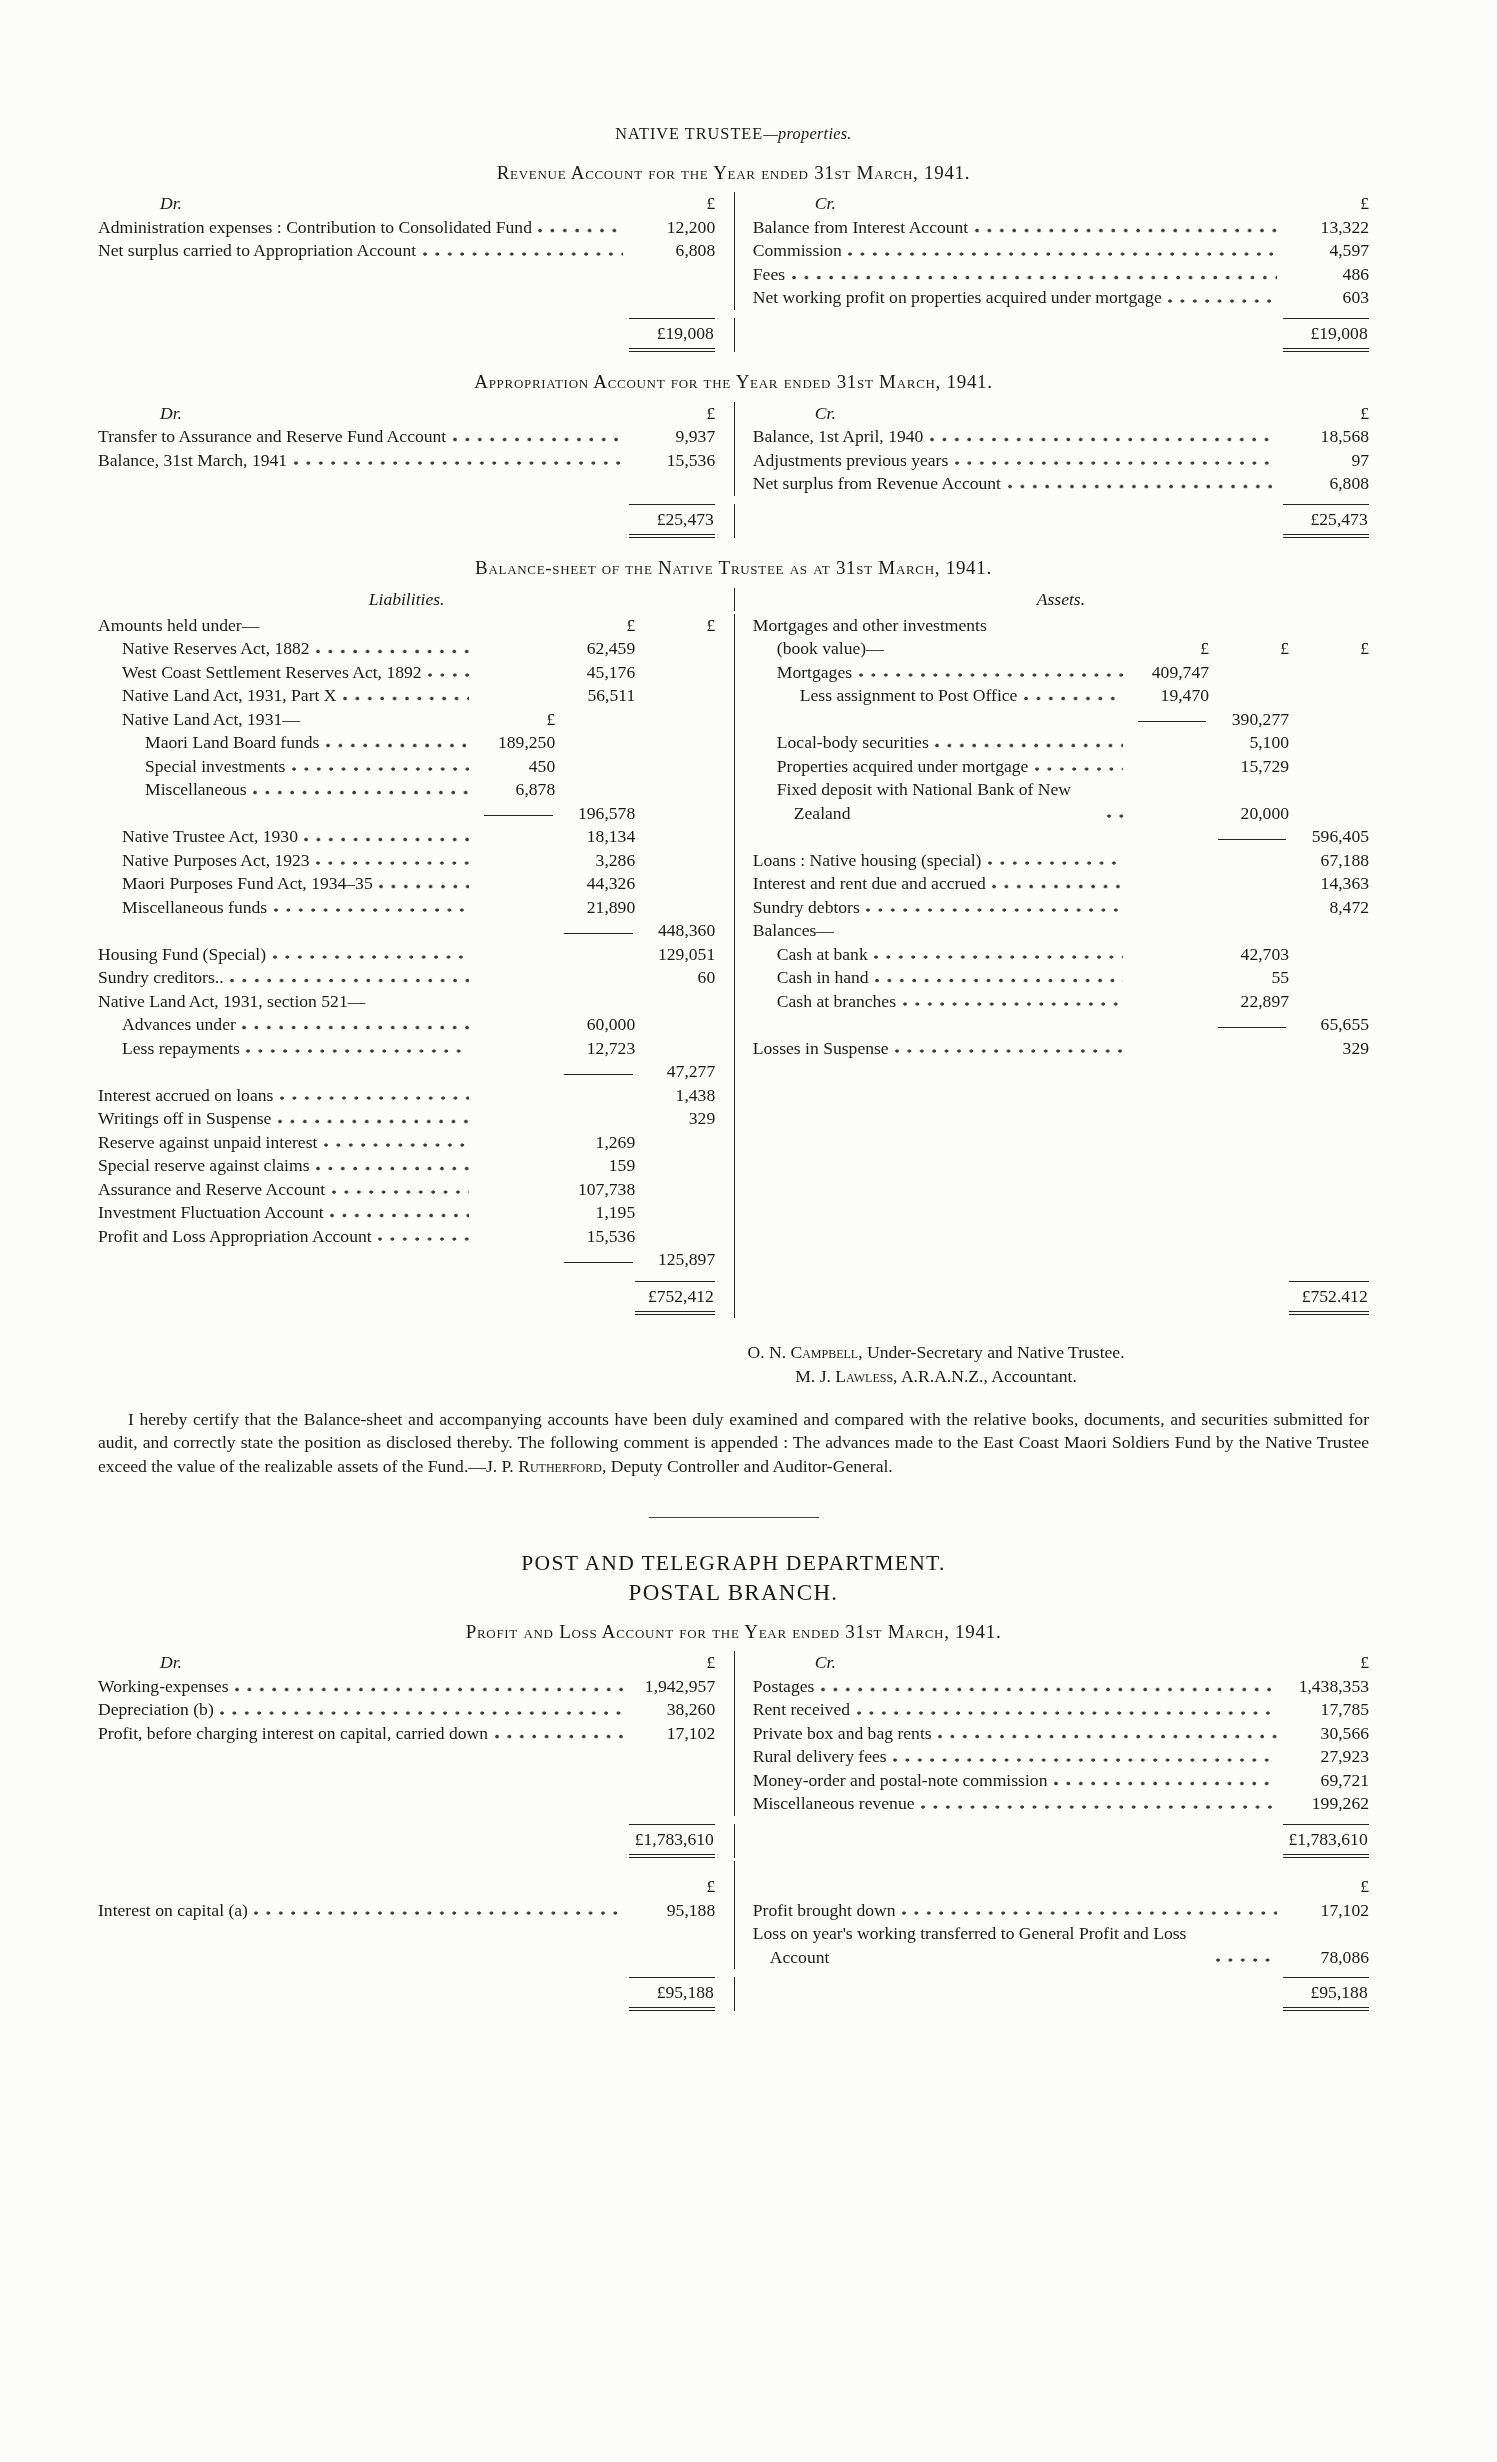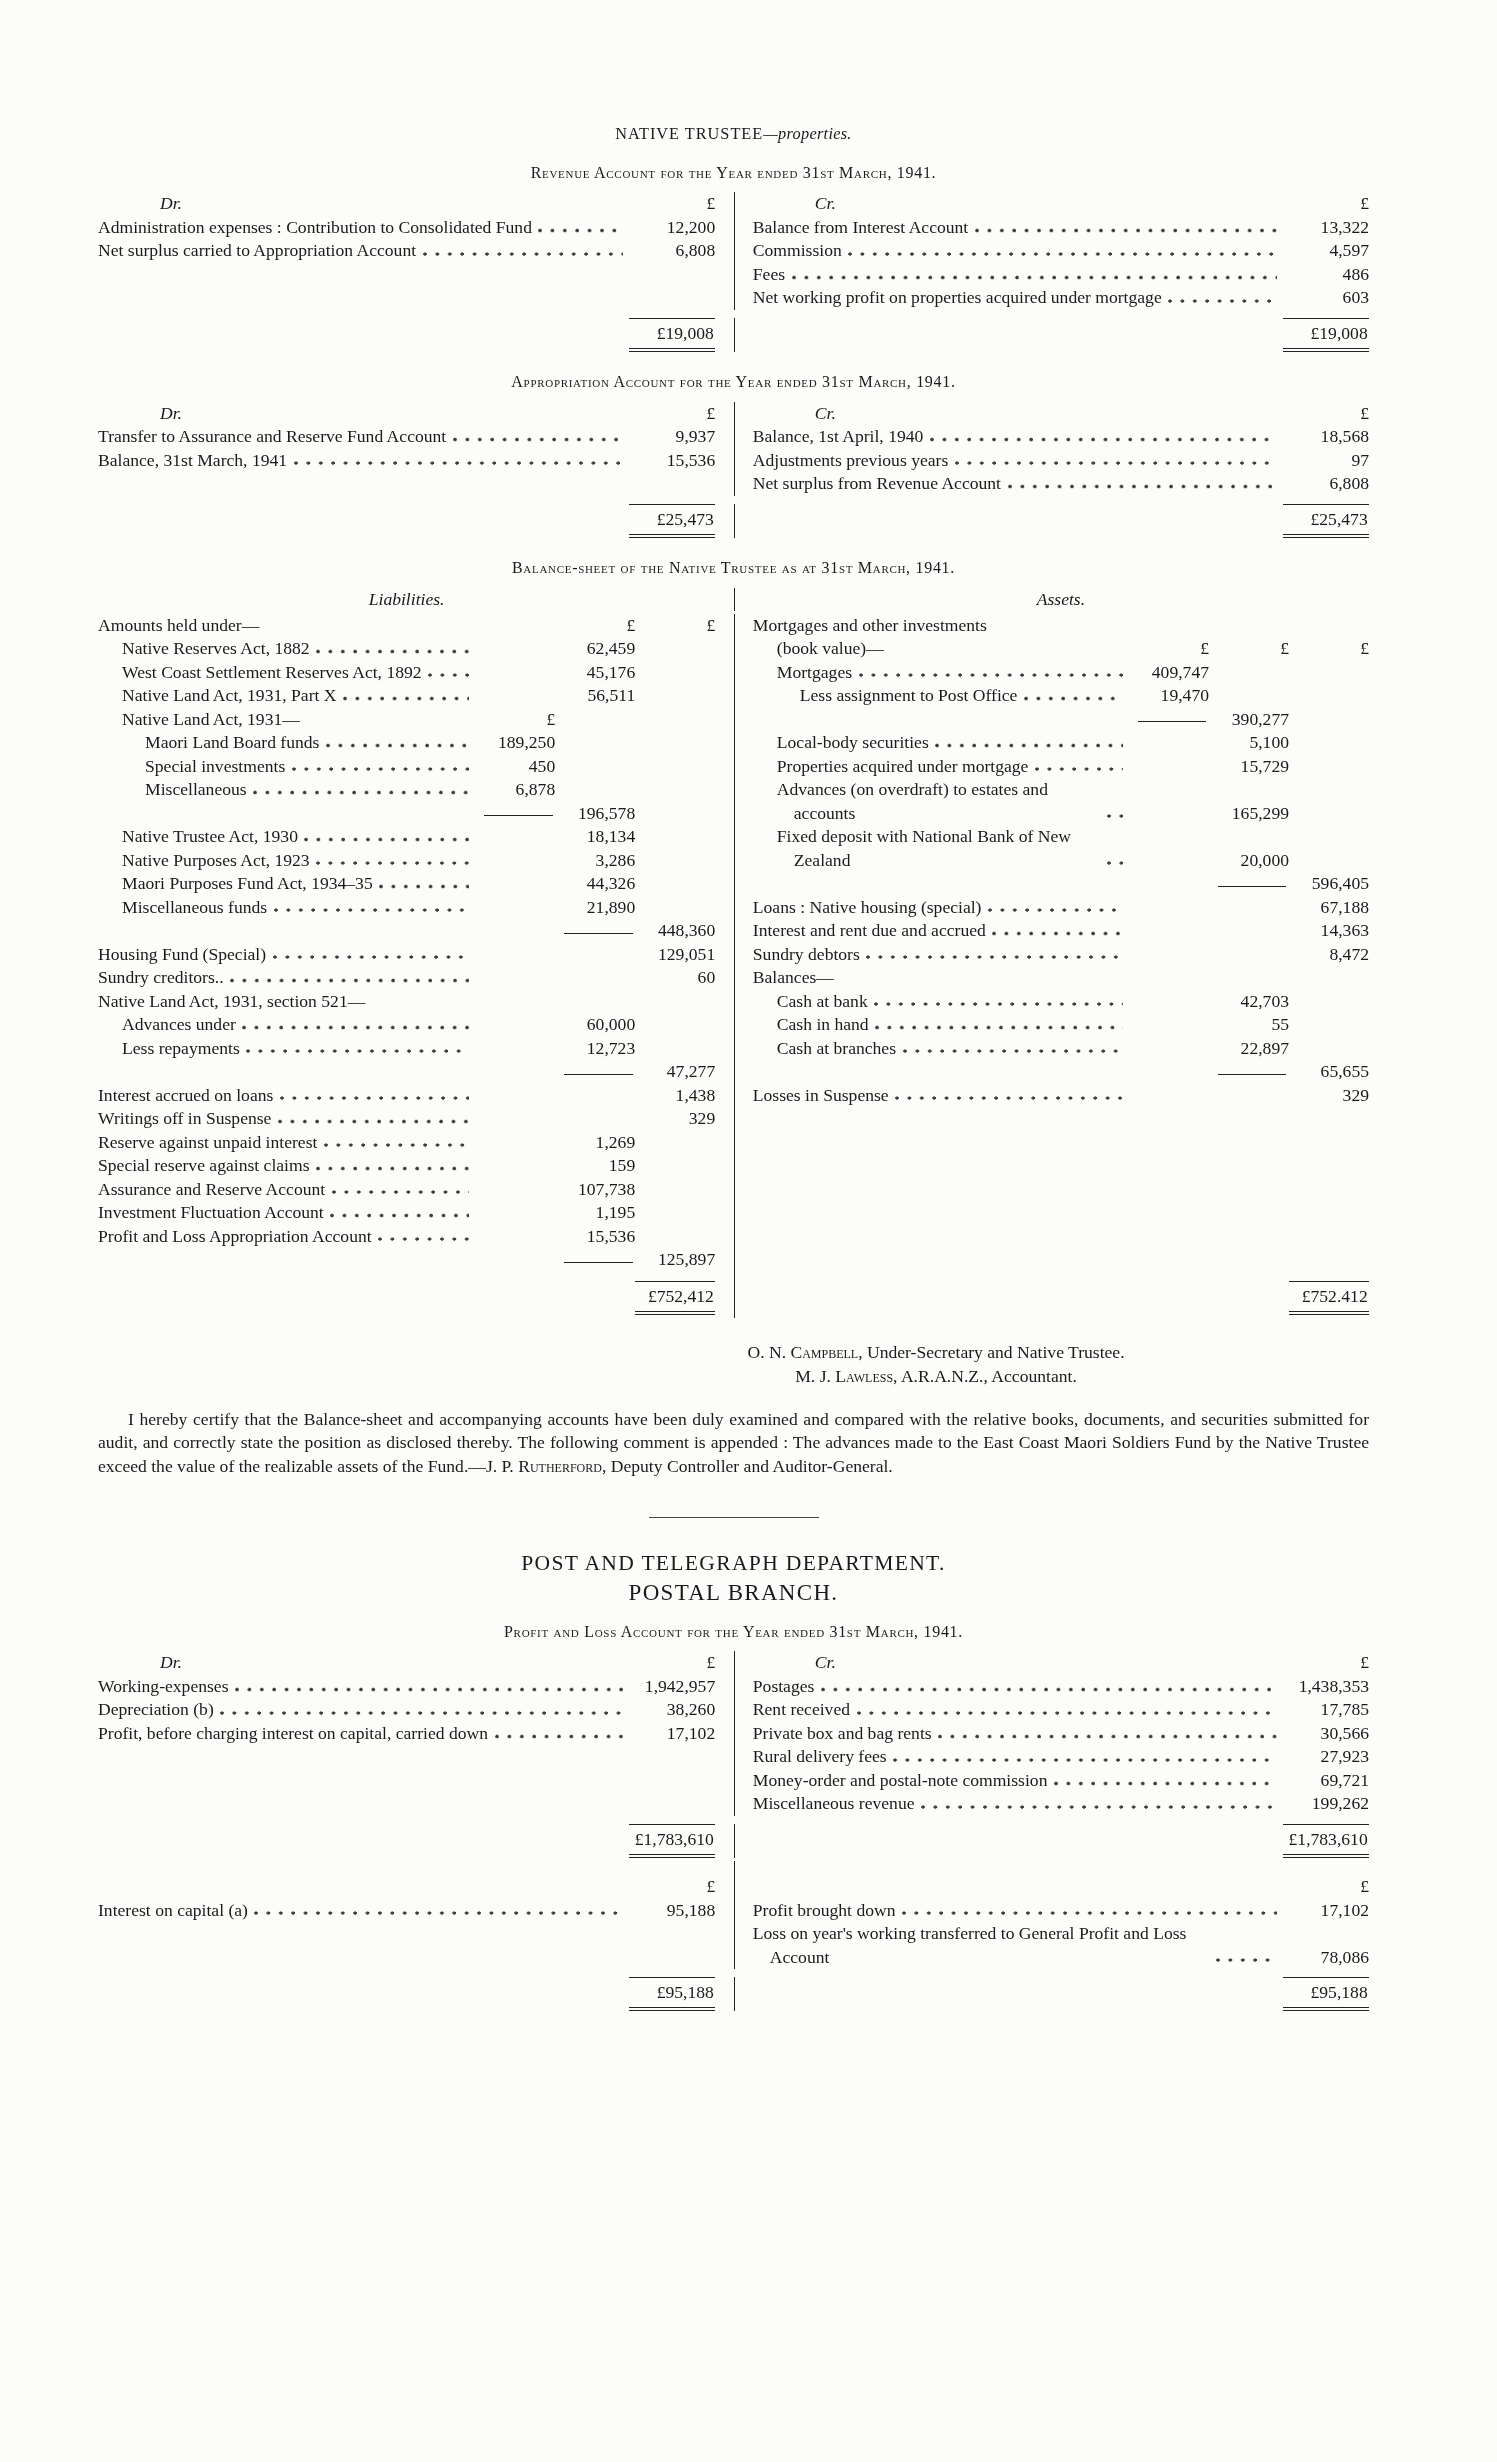--- a/index.html
+++ b/index.html
@@ -15,21 +15,21 @@
 
   .page-header { font-size: 21.6px; line-height: 27.4px; margin-bottom: 18.3px; }
   .page-num { margin-left: 569px; }
   .header-title { margin-left: 77px; font-variant: small-caps; letter-spacing: 0.7px; }
 
   .continuation { text-align: center; font-size: 16.3px; letter-spacing: 1px; margin-bottom: 3.9px; }
   .continuation .ital { font-style: italic; letter-spacing: 0.3px; }
 
   .acct-title {
     text-align: center; font-weight: 400; font-variant: small-caps;
-    font-size: 16px; letter-spacing: 0.7px; margin: 15.7px 0 7.8px;
+    font-size: 19px; letter-spacing: 0.7px; margin: 15.7px 0 7.8px;
   }
 
   .acct { display: grid; grid-template-columns: 1fr 1fr; }
   .side-l { padding-right: 18.3px; }
   .side-r { border-left: 1.3px solid #222; padding-left: 18.3px; }
 
   .acct-head { display: flex; align-items: baseline; }
   .drcr { font-style: italic; margin-left: 62px; }
   .pound-head { margin-left: auto; width: 86px; text-align: right; flex: 0 0 auto; }
   .pound-row { display: flex; margin-top: 14.4px; }
@@ -425,27 +425,20 @@
           <span class="amt"></span>
         </div>
         <div class="bs-row">
           <span class="row-label" style="padding-left: 41px;">Properties acquired under mortgage</span>
           <span class="leader"></span>
           <span class="amt"></span>
           <span class="amt">15,729</span>
           <span class="amt"></span>
         </div>
         <div class="bs-row">
-          <span class="row-label" style="padding-left: 41px;">Advances (on overdraft) to estates and accounts</span>
-          <span class="leader"></span>
-          <span class="amt"></span>
-          <span class="amt">165,299</span>
-          <span class="amt"></span>
-        </div>
-        <div class="bs-row">
           <span class="row-label" style="padding-left: 41px;">Fixed deposit with National Bank of New Zealand</span>
           <span class="leader"></span>
           <span class="amt"></span>
           <span class="amt">20,000</span>
           <span class="amt"></span>
         </div>
         <div class="bs-row">
           <span class="row-label"></span>
           <span class="leader blank"></span>
           <span class="amt"></span>

